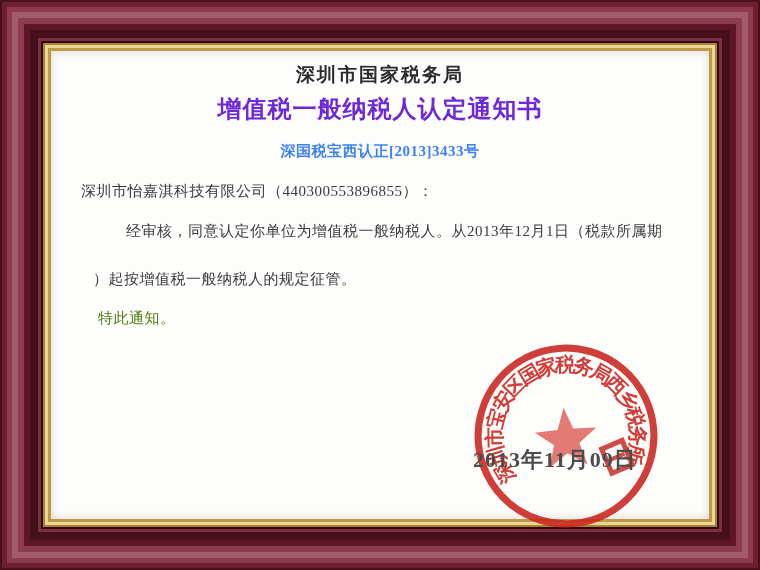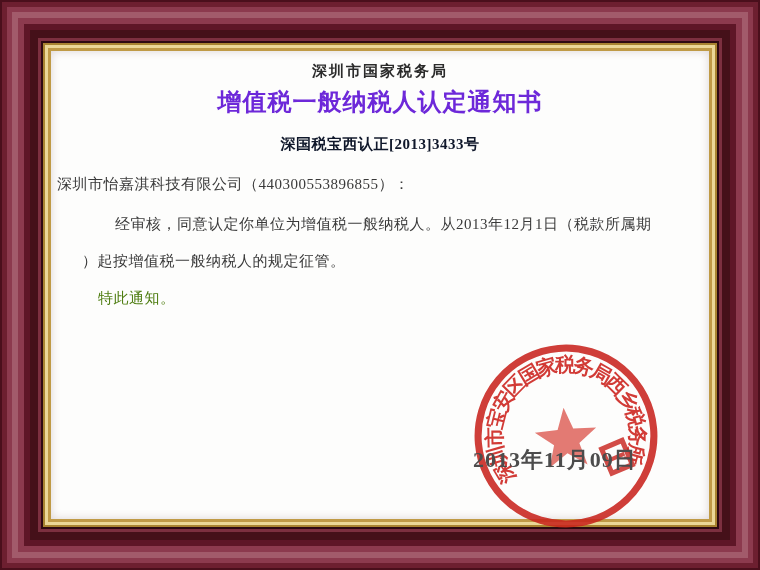--- a/index.html
+++ b/index.html
@@ -23,38 +23,38 @@
       inset 0 0 0 45px #a8842f,
       inset 0 0 0 48px #ead795,
       inset 0 0 0 51px #bf9a45;
   }
   .paper{
     position:absolute;inset:51px;background:#fdfdfc;
     box-shadow:inset 0 0 10px rgba(70,25,25,.18);
     color:#333;
   }
   .title1{
-    margin:11px 0 0 0;text-align:center;font-size:15px;font-weight:bold;
+    margin:11px 0 0 0;text-align:center;font-size:19px;font-weight:bold;
     letter-spacing:2px;color:#2b2b2b;
   }
   .title2{
     margin:5px 0 0 0;text-align:center;font-size:24px;font-weight:bold;
     letter-spacing:1px;color:#6d28d9;
   }
   .docno{
     margin:17px 0 0 0;text-align:center;font-size:15px;font-weight:bold;
-    color:#0f172a;letter-spacing:.5px;
+    color:#3b82f6;letter-spacing:.5px;
   }
   .addressee{
-    margin:21px 0 0 0;padding:0 6px;font-size:15px;color:#3a3a3a;
+    margin:21px 0 0 0;padding:0 30px;font-size:15px;color:#3a3a3a;
     letter-spacing:.5px;
   }
   .bodyline{
     padding:0 30px;font-size:15px;color:#3a3a3a;line-height:36px;
-    letter-spacing:.5px;margin:1px;
+    letter-spacing:.5px;margin:12px;
   }
   .bodyline.first{margin-top:12px;text-indent:2.2em;}
   .closing{
     margin:10px 0 0 0;padding:0 14px;font-size:15px;color:#4d7c0f;
     text-indent:2.2em;letter-spacing:.5px;
   }
   .seal{
     position:absolute;left:418px;top:288px;width:194px;height:194px;
     transform:rotate(-5deg);opacity:.95;
   }

